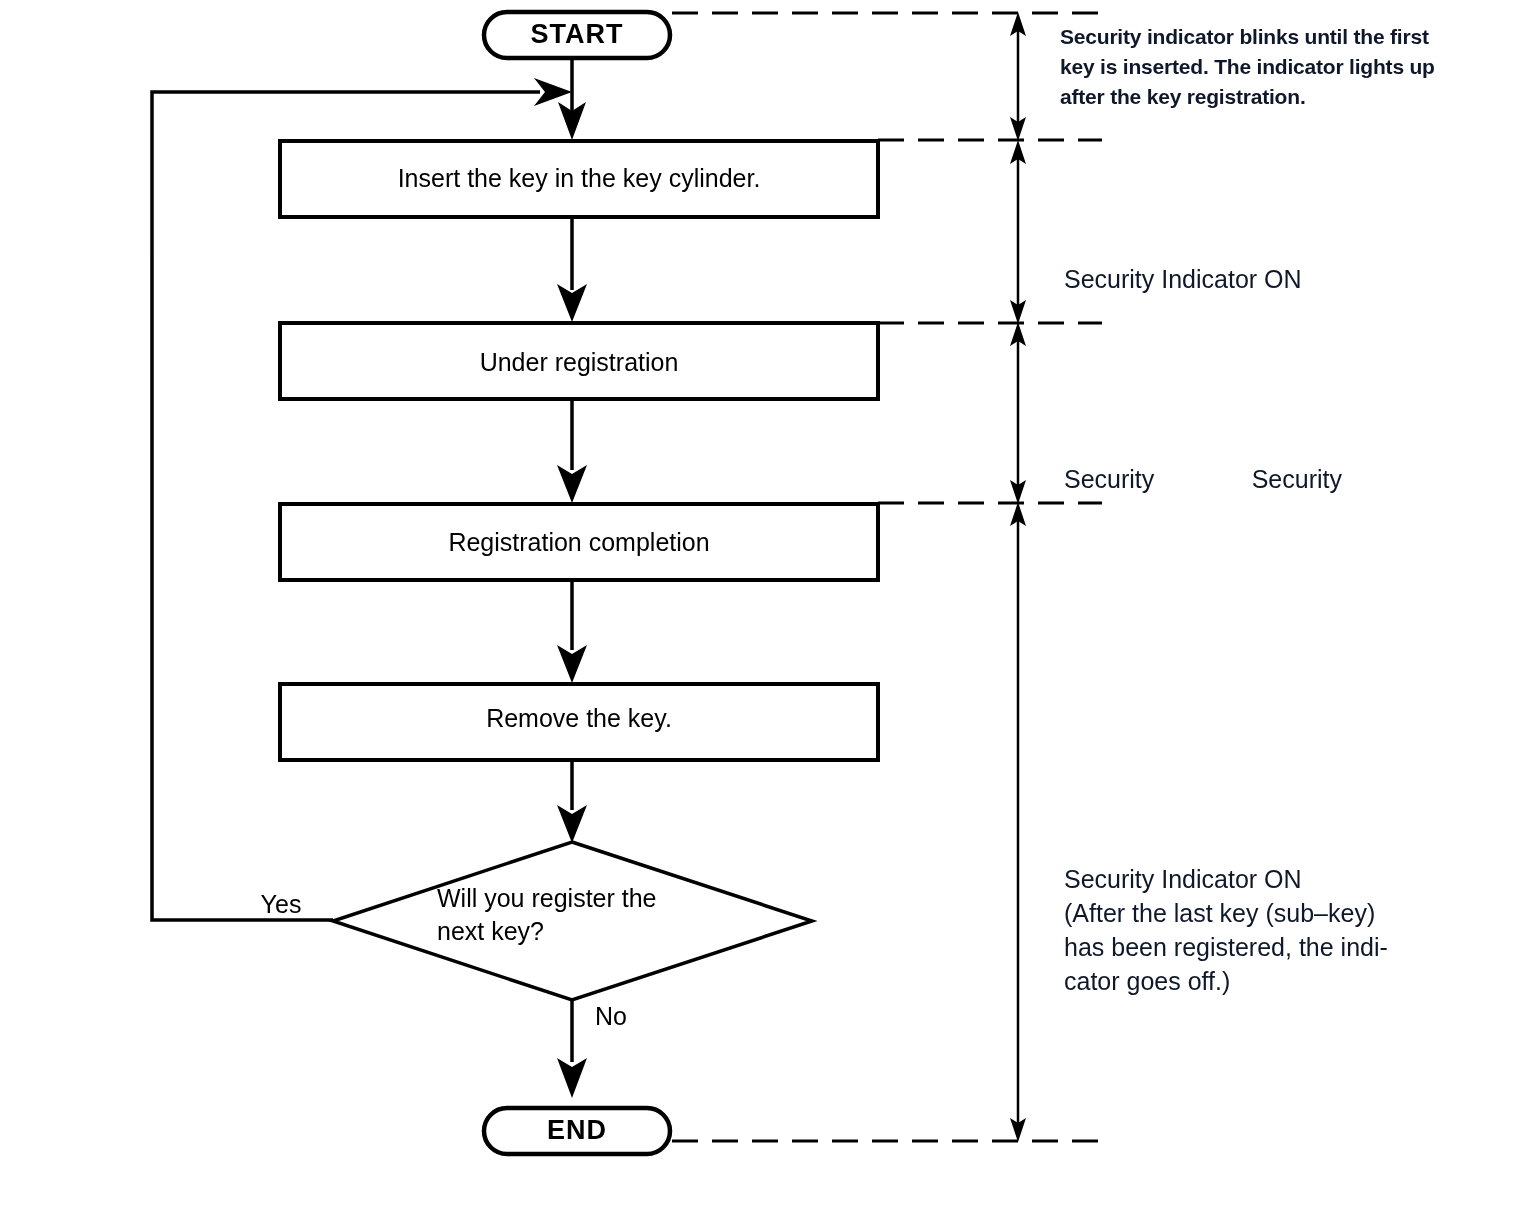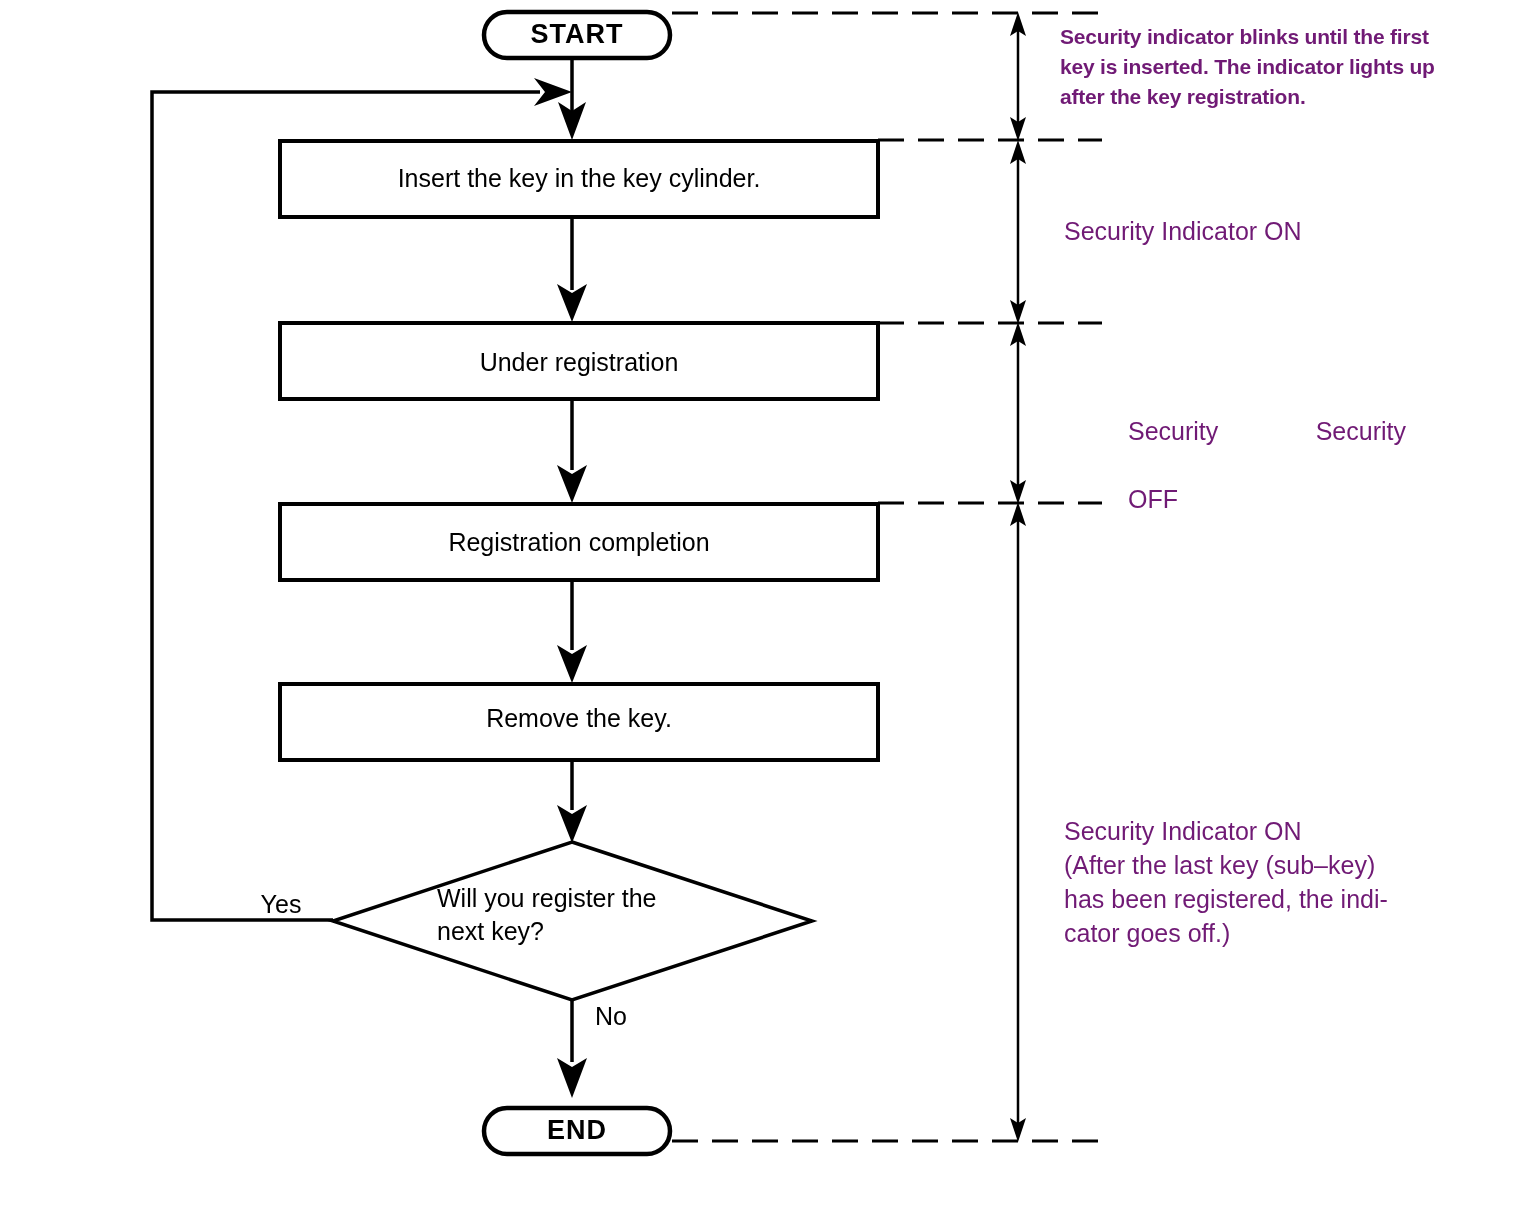--- a/index.html
+++ b/index.html
@@ -79,35 +79,36 @@
     text-anchor: middle;
     dominant-baseline: middle;
   }
   .diamond-text {
     font-size: 25px;
     text-anchor: start;
   }
   .note {
     position: absolute;
     font-family: "Liberation Sans", sans-serif;
-    color: #701a75;
+    color: #0f172a;
     white-space: pre-line;
   }
   .note-small {
     font-size: 21px;
     font-weight: bold;
     line-height: 30px;
     letter-spacing: -0.2px;
   }
   .note-big {
     font-size: 25px;
     line-height: 34px;
+    margin-top: 48px;
   }
   #note-on-1 { left: 1064px; top: 214px; }
-  #note-off   { left: 1128px; top: 380px; width: 290px; }
+  #note-off   { left: 1064px; top: 380px; width: 290px; }
   #note-on-2  { left: 1064px; top: 814px; }
   #note-blink { left: 1060px; top: 22px;  width: 390px; }
   .off-line1 {
     display: flex;
     justify-content: space-between;
     width: 278px;
   }
 </style>
 </head>
 <body>
@@ -210,21 +211,20 @@
 
   <div class="note note-small" id="note-blink">Security indicator blinks until the first key is inserted. The indicator lights up after the key registration.</div>
 
   <div class="note note-big" id="note-on-1">Security Indicator ON</div>
 
   <div class="note note-big" id="note-off">
     <div class="off-line1">
       <span>Security</span>
       <span>Security</span>
     </div>
-    <div>OFF</div>
   </div>
 
   <div class="note note-big" id="note-on-2">Security Indicator ON
 (After the last key (sub–key)
 has been registered, the indi-
 cator goes off.)</div>
 
 </div>
 
 </body></html>

